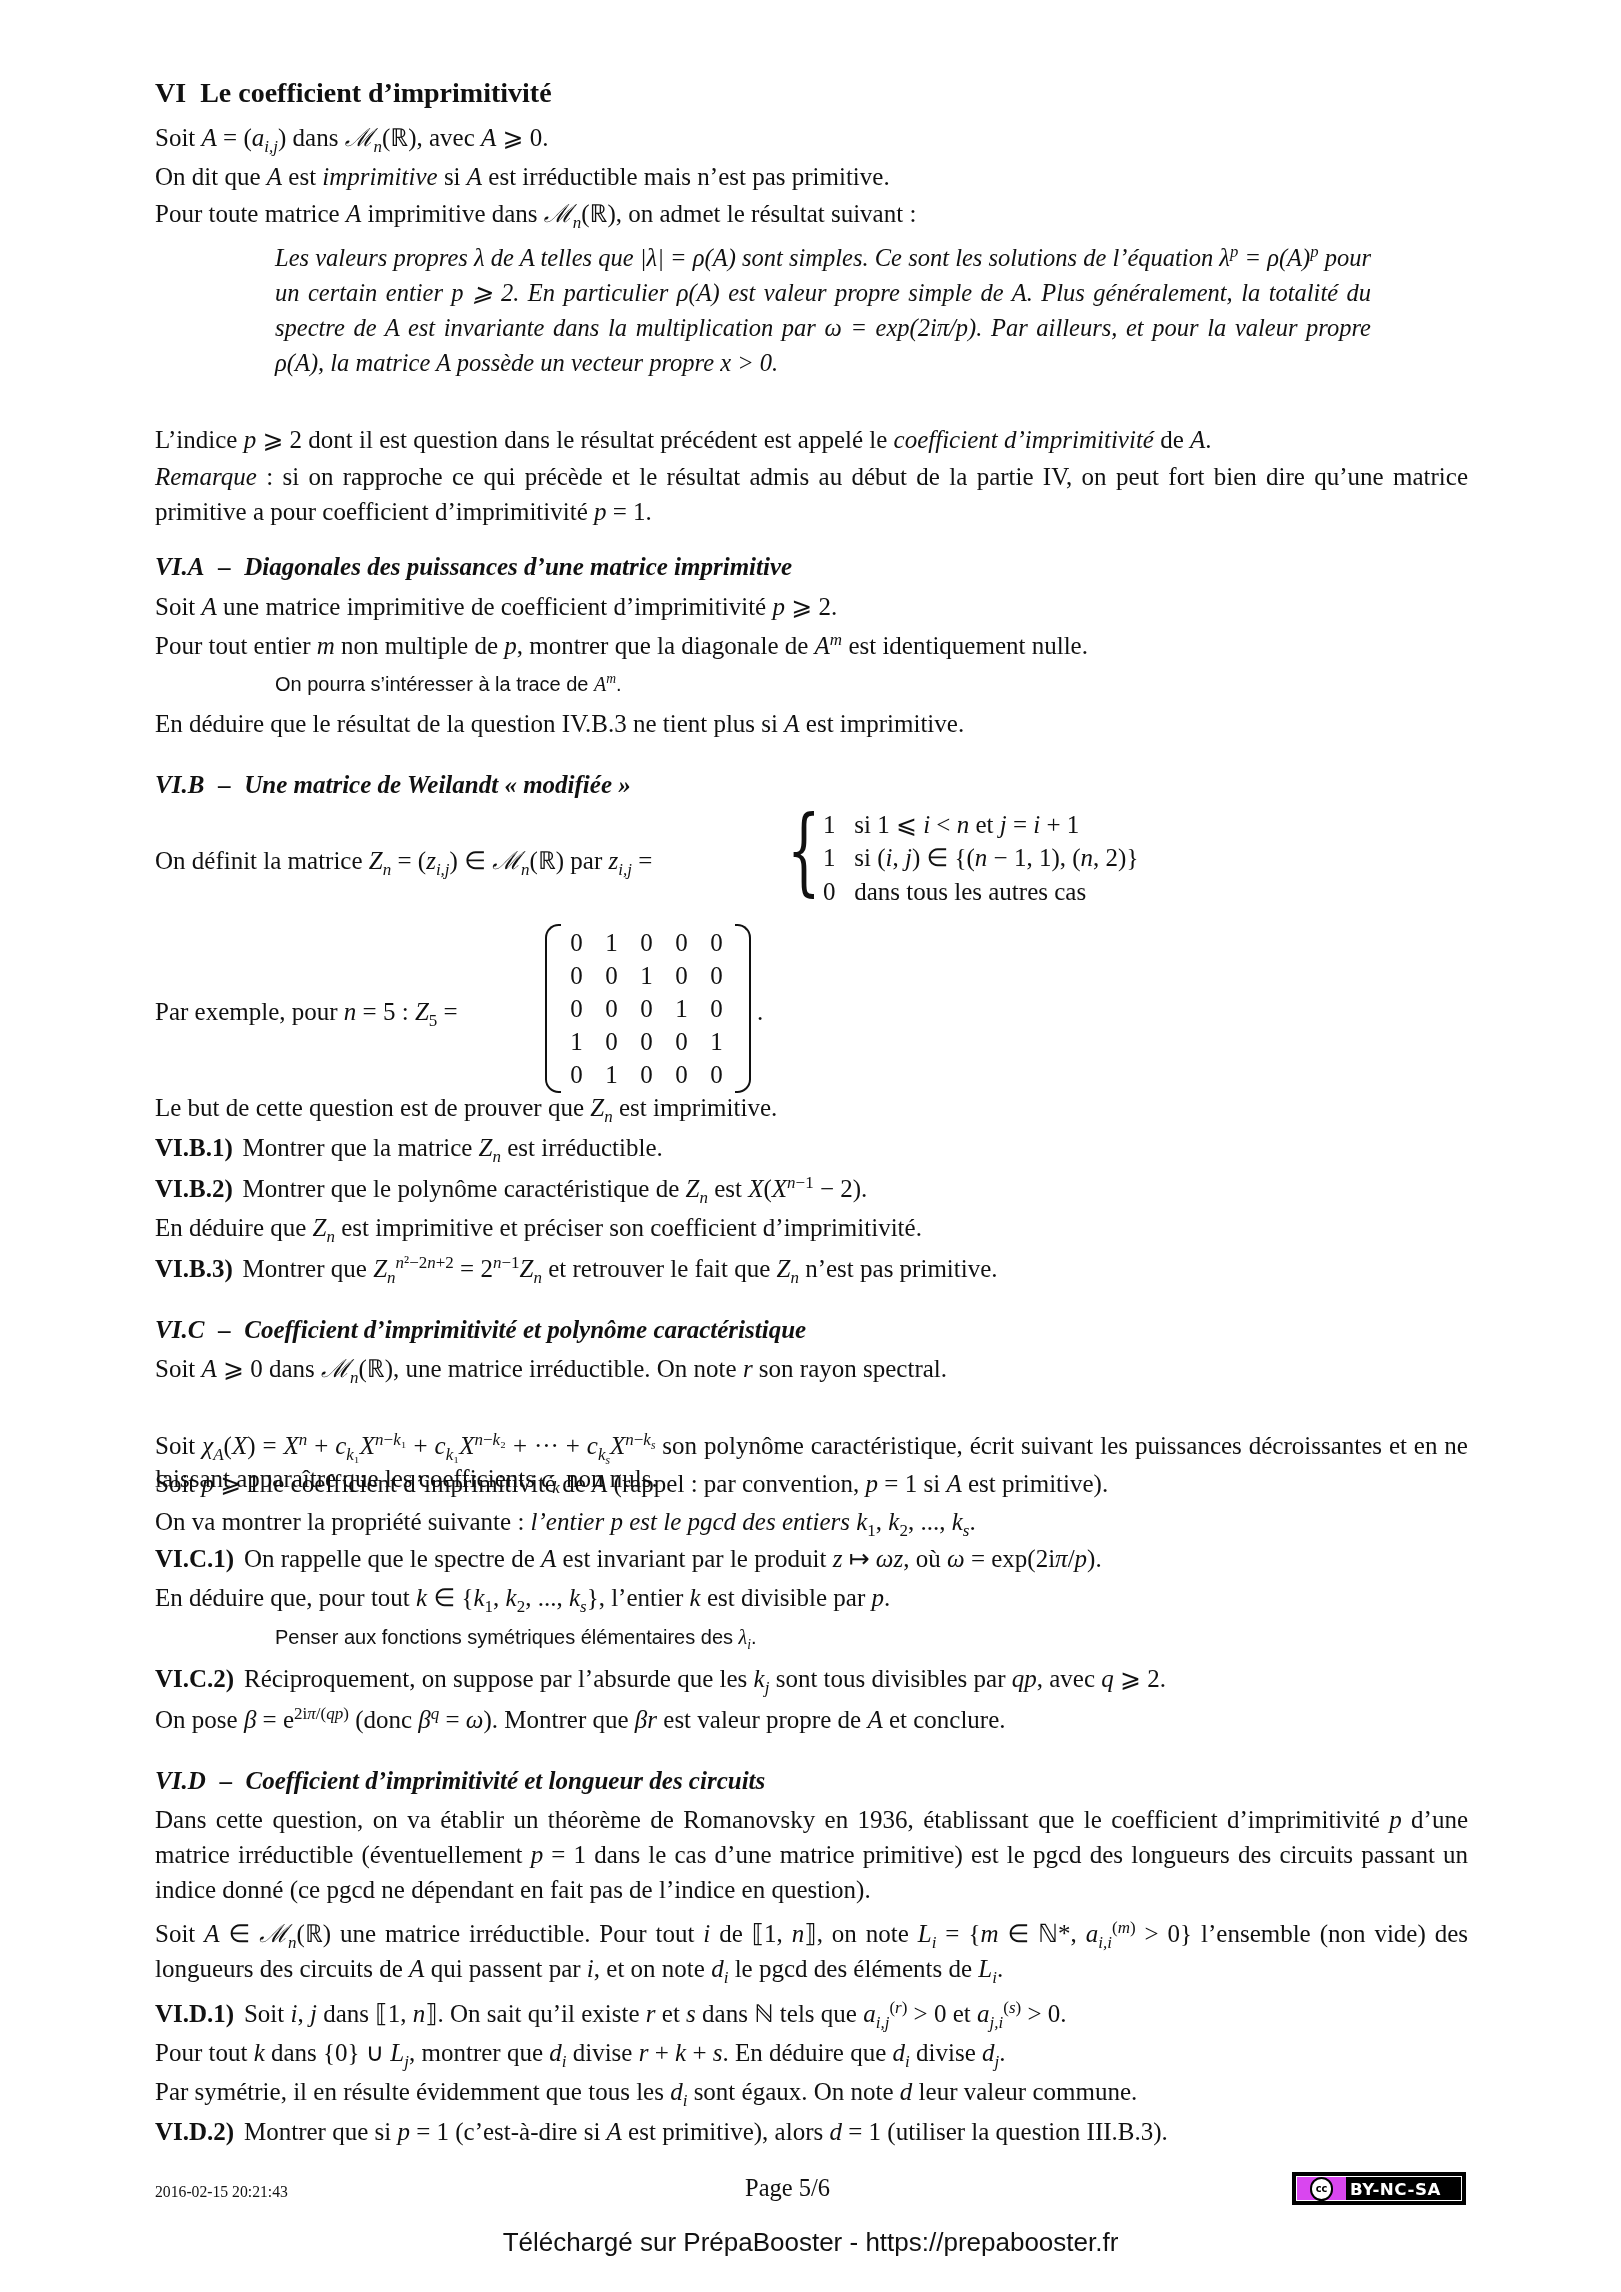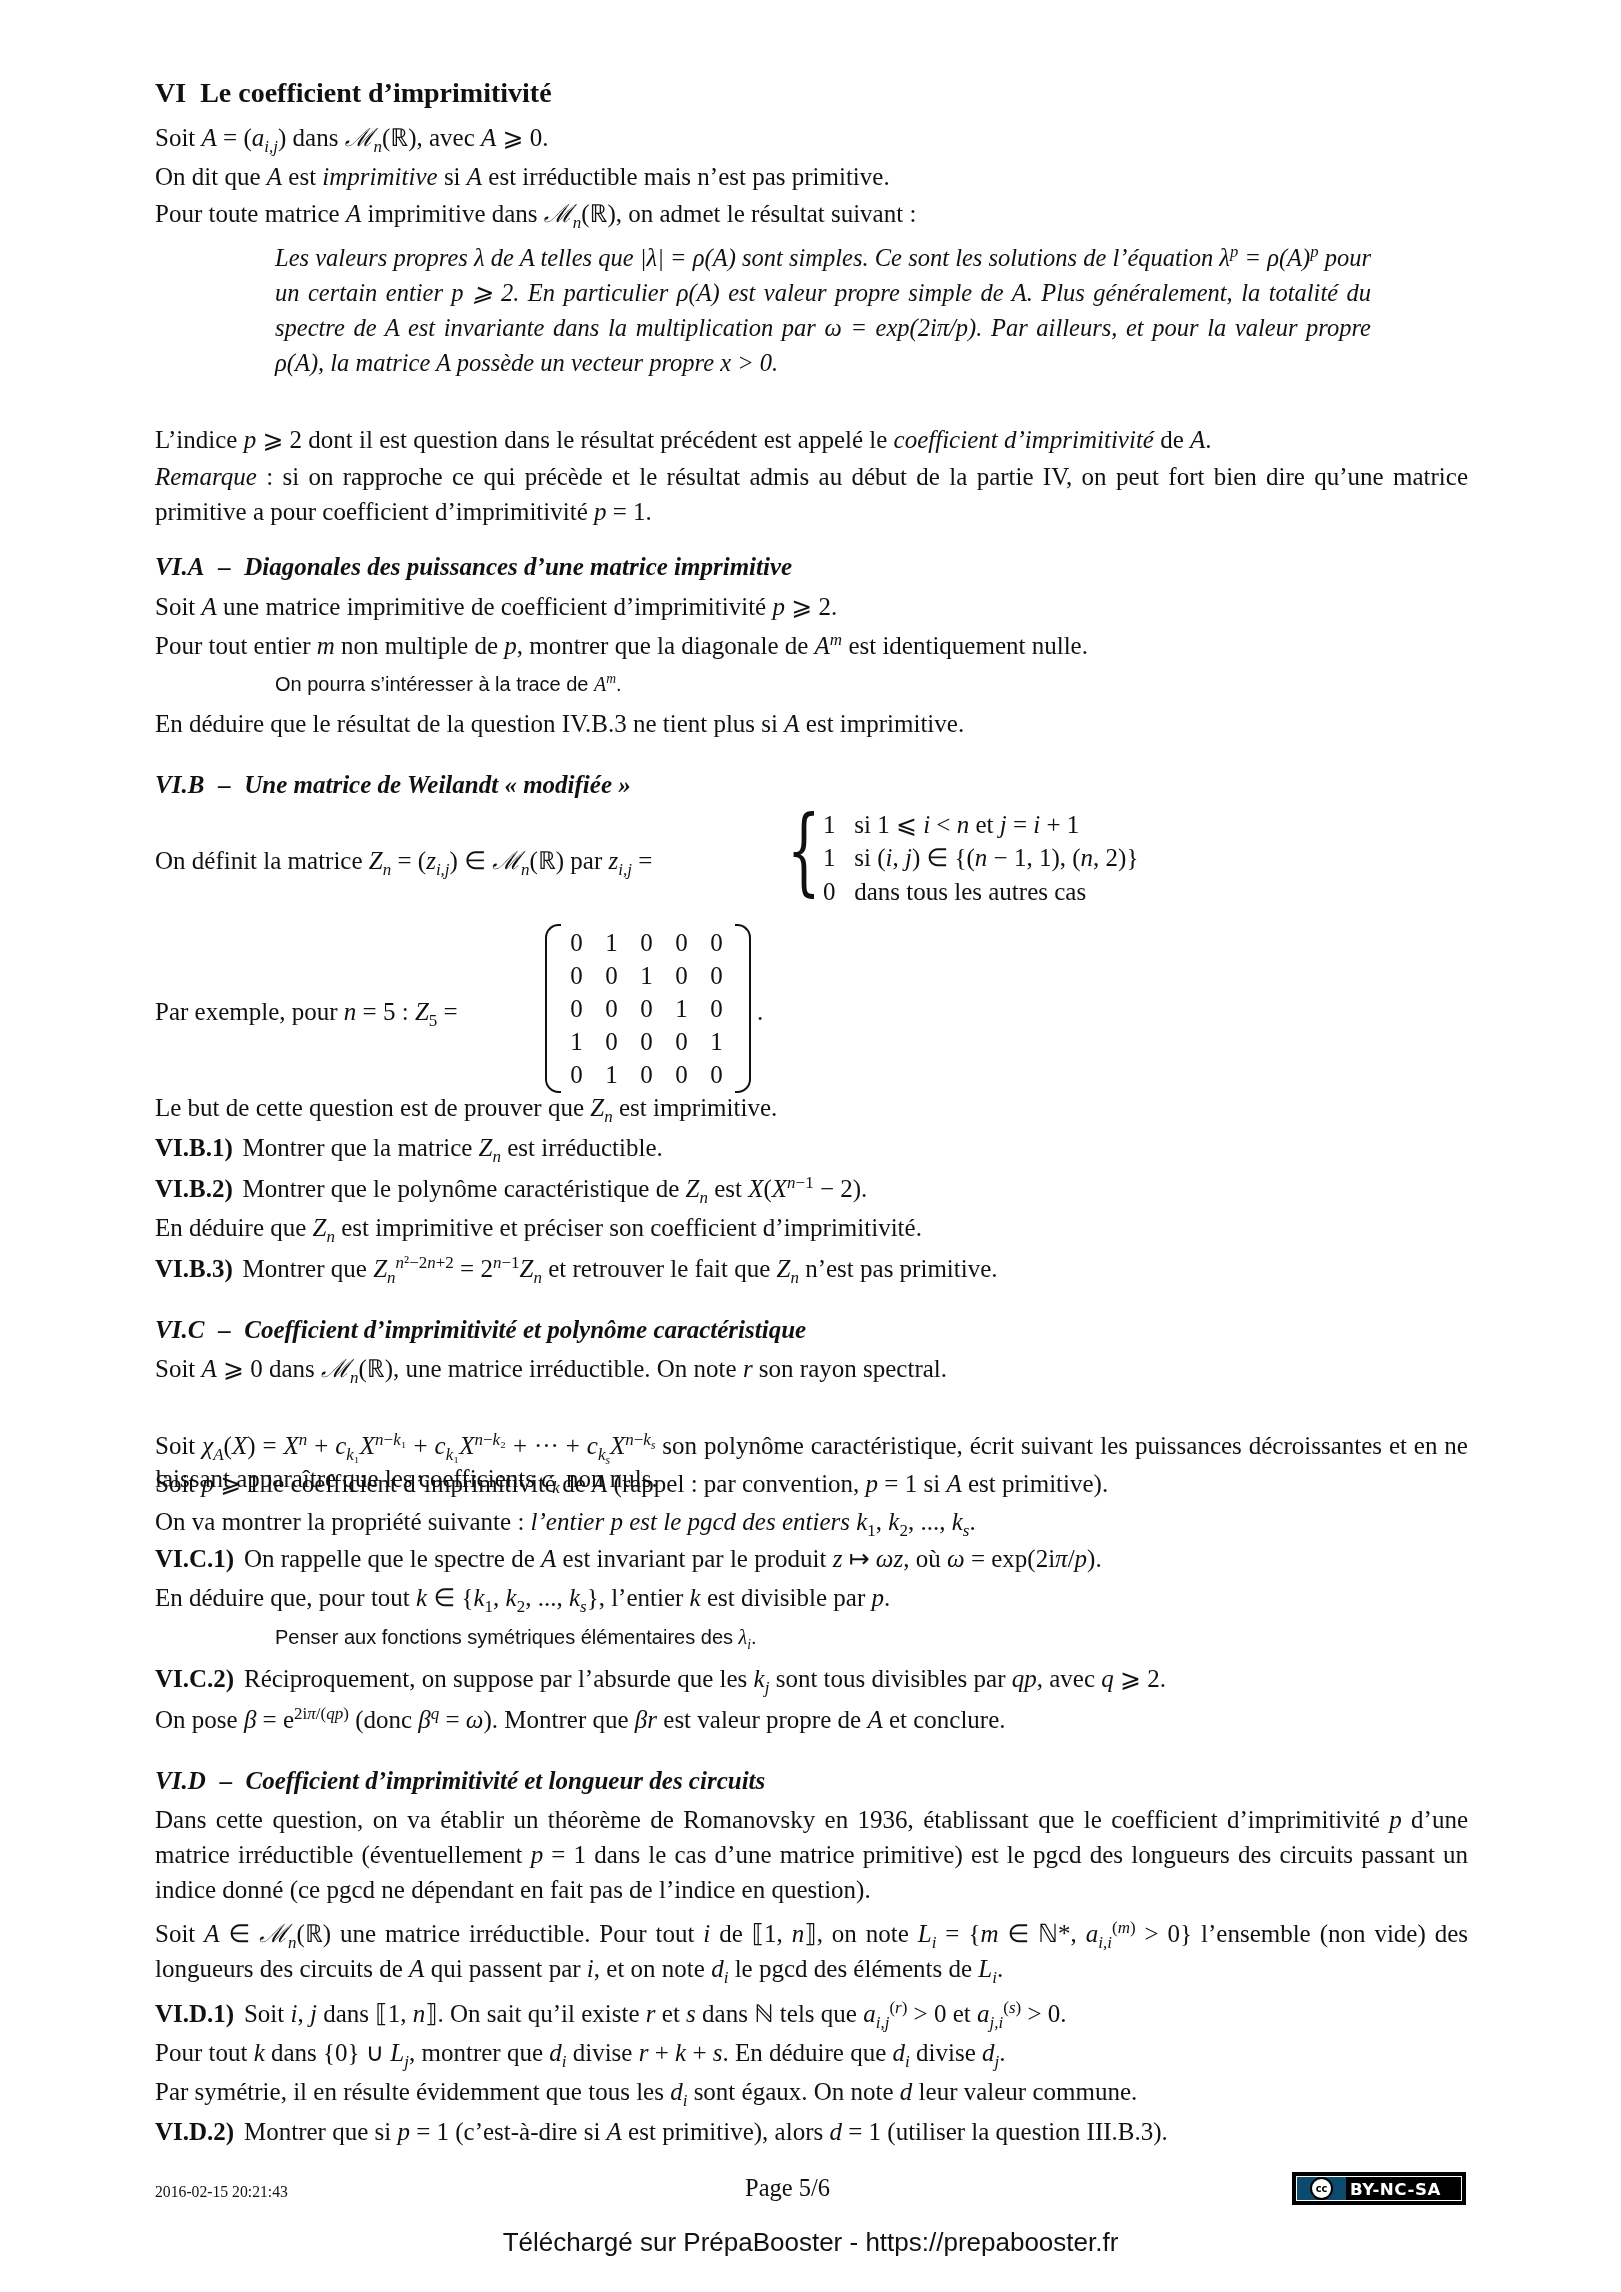--- a/index.html
+++ b/index.html
@@ -55,21 +55,21 @@
   .footer-date { position: absolute; left: 155px; top: 2183px; font-family: "Liberation Serif", serif; font-size: 15.7px; }
   .footer-page { position: absolute; left: 745px; top: 2174px; font-family: "Liberation Serif", serif; font-size: 24.5px; }
   .cc-badge {
     position: absolute; left: 1292px; top: 2172px; width: 174px; height: 33px;
     background: #000; border: 2px solid #000; box-sizing: border-box; display: flex; align-items: center;
   }
   .cc-inner {
     position: absolute; left: 2px; top: 2px; right: 2px; bottom: 2px; border: 1px solid #fff; display: flex; align-items: center;
   }
   .cc-left {
-    width: 49px; height: 100%; background: #0c4a6e; display: flex; align-items: center; justify-content: center;
+    width: 49px; height: 100%; background: #d946ef; display: flex; align-items: flex-start; justify-content: center;
   }
   .cc-circle {
     width: 23.5px; height: 23.5px; border-radius: 50%; background: #fff; border: 2.9px solid #000; box-sizing: border-box;
     display: flex; align-items: center; justify-content: center;
     font-family: "DejaVu Sans", sans-serif; font-weight: bold; font-size: 9.8px; color: #000;
   }
   .cc-text { color: #fff; font-family: "DejaVu Sans", sans-serif; font-weight: bold; font-size: 16.7px; margin-left: 4px; letter-spacing: 0.5px; }
   .download {
     position: absolute; left: 0; width: 1621px; top: 2227px; text-align: center;
     font-family: "Liberation Sans", "DejaVu Sans", sans-serif; font-size: 26px; color: #111;

